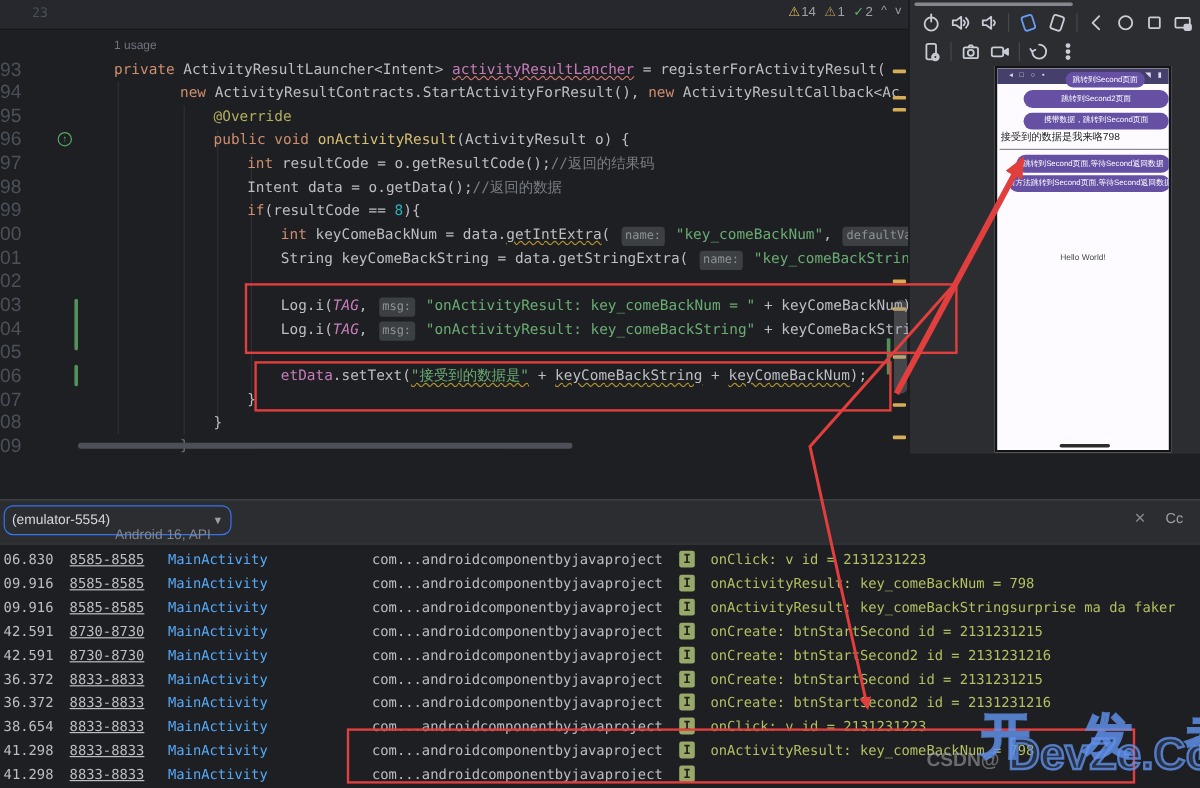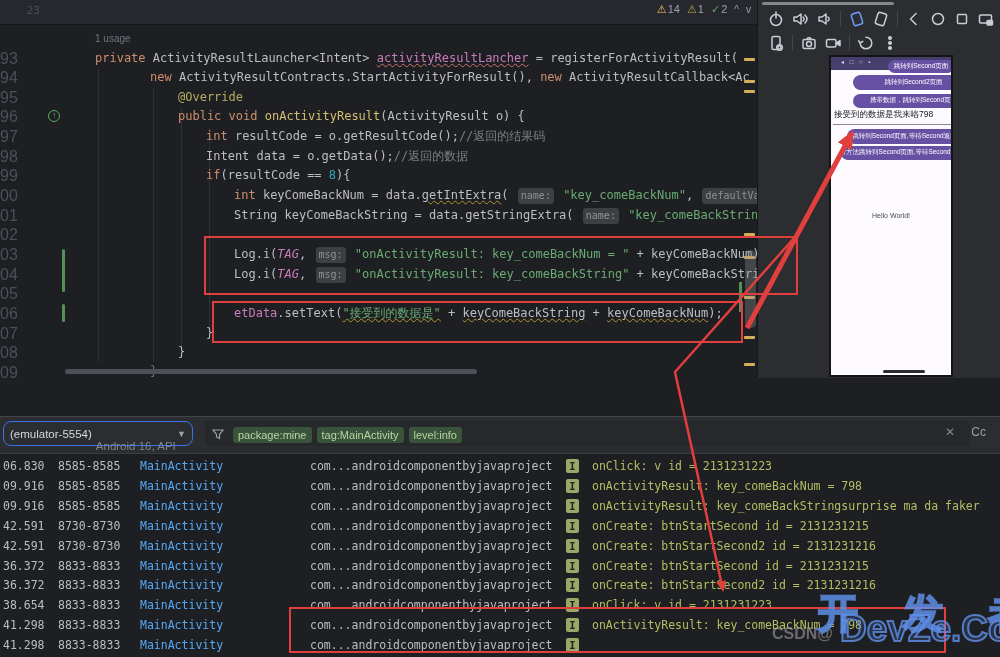--- a/index.html
+++ b/index.html
@@ -40,21 +40,21 @@
   .ov-ic{position:absolute;left:48px;width:10px;height:10px;border:1.4px solid #59a869;border-radius:50%;
          color:#59a869;font-size:8px;line-height:9px;text-align:center;}
   
   #emu{position:absolute;left:757px;top:0;width:243px;height:416px;background:#2b2d30;border-left:1px solid #16171a;}
   #emu-topbar{position:absolute;left:4px;top:2px;width:132px;height:3px;background:#84878e;border-radius:2px;}
   .tb-row{position:absolute;left:0;display:flex;align-items:center;}
   .tb-btn{width:24px;height:22px;display:flex;align-items:center;justify-content:center;cursor:pointer;}
   .tb-btn svg{stroke:#c9cdd6;fill:none;stroke-width:1.5;stroke-linecap:round;stroke-linejoin:round;}
   .tb-sep{width:1px;height:16px;background:#46484d;margin:0 4px;}
   
-  #phone{position:absolute;left:71px;top:55px;width:124px;height:322px;background:#fdfbff;
+  #phone{position:absolute;left:71px;top:55px;width:147px;height:322px;background:#fdfbff;
          border:2px solid #141416;box-sizing:border-box;overflow:hidden;}
   #p-status{position:absolute;left:0;top:0;width:100%;height:13px;background:#45406b;color:#e8e6f2;}
   .p-sicons{position:absolute;top:1px;font-size:6px;letter-spacing:2px;color:#ddd9ee;}
   .p-btn{position:absolute;background:#6650a4;border-radius:999px;color:#fff;font-size:6.5px;
          display:flex;align-items:center;justify-content:center;white-space:nowrap;overflow:hidden;cursor:pointer;}
   #p-edittext{position:absolute;left:3px;top:52px;width:140px;color:#1b1b1b;font-size:8.5px;white-space:nowrap;}
   #p-underline{position:absolute;left:2px;top:67px;width:141px;height:1px;background:#8c8794;}
   #p-hello{position:absolute;left:0;top:155px;width:100%;text-align:center;color:#4a4a4a;font-size:7px;}
   #p-handle{position:absolute;left:52px;top:313px;width:42px;height:2.5px;background:#2c2c2c;border-radius:2px;}
   
@@ -69,21 +69,21 @@
   #filter-box{position:absolute;left:205px;top:4px;width:765px;height:25px;background:#26282c;border-radius:4px;
               display:flex;align-items:center;padding:0 6px;box-sizing:border-box;}
   .chip{background:#39543b;color:#b6d3a2;font-size:11px;border-radius:3px;padding:2px 5px;margin-right:5px;cursor:pointer;}
   #funnel{margin-right:8px;display:flex;align-items:center;cursor:pointer;}
   #lc-clear{position:absolute;right:45px;top:9px;color:#84878e;font-size:12px;line-height:12px;cursor:pointer;}
   #lc-case{position:absolute;right:14px;top:8px;color:#9da0a8;font-size:12px;cursor:pointer;}
   #lc-rows{position:absolute;left:0;top:37px;width:1000px;height:204px;background:#1e1f22;overflow:hidden;}
   .lc-row{position:absolute;left:0;width:1000px;height:20px;font-size:11.5px;line-height:20px;
           font-family:"DejaVu Sans Mono",monospace;cursor:default;}
   .lc-time{position:absolute;left:3px;color:#bcbec4;}
-  .lc-pid{position:absolute;left:58px;color:#bcbec4;}
+  .lc-pid{position:absolute;left:58px;color:#bcbec4;text-decoration:underline;}
   .lc-tag{position:absolute;left:140px;color:#56a8f5;}
   .lc-pkg{position:absolute;left:310px;color:#bcbec4;}
   .lc-badge{position:absolute;left:566px;top:3px;width:13px;height:14px;background:#97a869;color:#22241c;
             font-size:10.5px;line-height:14px;text-align:center;border-radius:2px;font-weight:bold;}
   .lc-msg{position:absolute;left:592px;color:#b3bf62;}
   
   #annot{position:absolute;left:0;top:0;width:1000px;height:657px;z-index:50;pointer-events:none;}
   #wm{position:absolute;left:0;top:0;width:1000px;height:657px;z-index:60;pointer-events:none;}
   #wm-csdn{position:absolute;left:772px;top:625px;color:rgba(170,170,170,.55);font-size:16px;font-weight:bold;}
   #wm1{position:absolute;left:818px;top:586px;font-size:40px;font-weight:bold;letter-spacing:17px;
@@ -286,28 +286,20 @@
 
   <div id="gap"></div>
 
   <div id="logcat">
     <div id="lc-toolbar">
       <div id="device-combo">
         <span id="device-main">(emulator-5554)</span>
         <span id="device-sub">Android 16, API</span>
         <span id="device-chev">▼</span>
       </div>
-      <div id="filter-box">
-        <span id="funnel">
-          <svg width="14" height="14" viewBox="0 0 14 14">
-              <path d="M2 3h10L8.5 7.5v4L5.5 10V7.5z" fill="none" stroke="#9da0a8" stroke-width="1.2"></path>
-            </svg>
-        </span>
-        <span id="chips"><span class="chip">package:mine</span><span class="chip">tag:MainActivity</span><span class="chip">level:info</span></span>
-      </div>
       <span id="lc-clear">✕</span>
       <span id="lc-case">Cc</span>
     </div>
     <div id="lc-rows">
         <div class="lc-row" style="top: 2px;">
           <span class="lc-time">06.830</span>
           <span class="lc-pid">8585-8585</span>
           <span class="lc-tag">MainActivity</span>
           <span class="lc-pkg">com...androidcomponentbyjavaproject</span>
           <span class="lc-badge">I</span>

